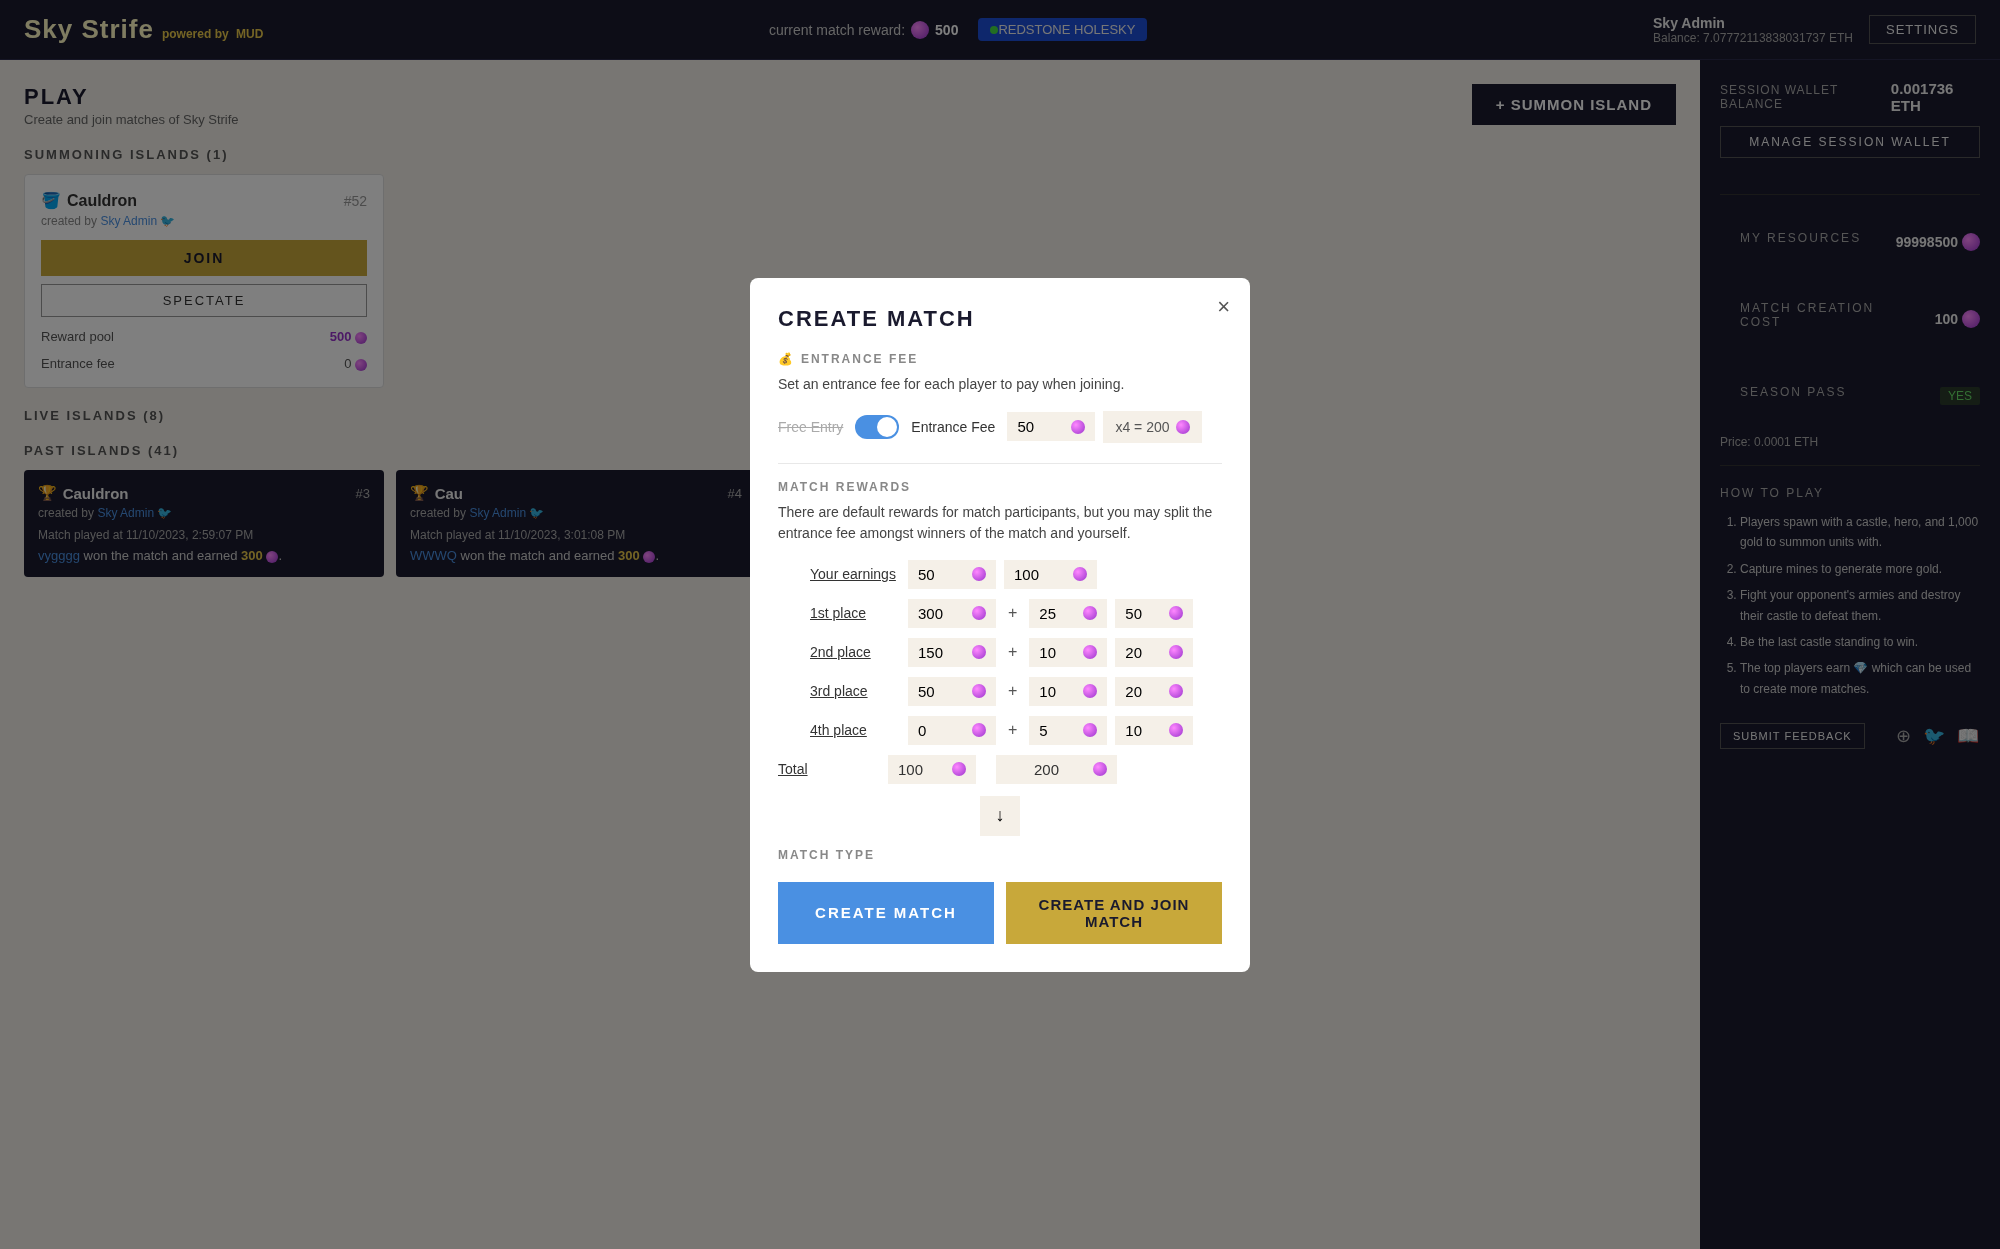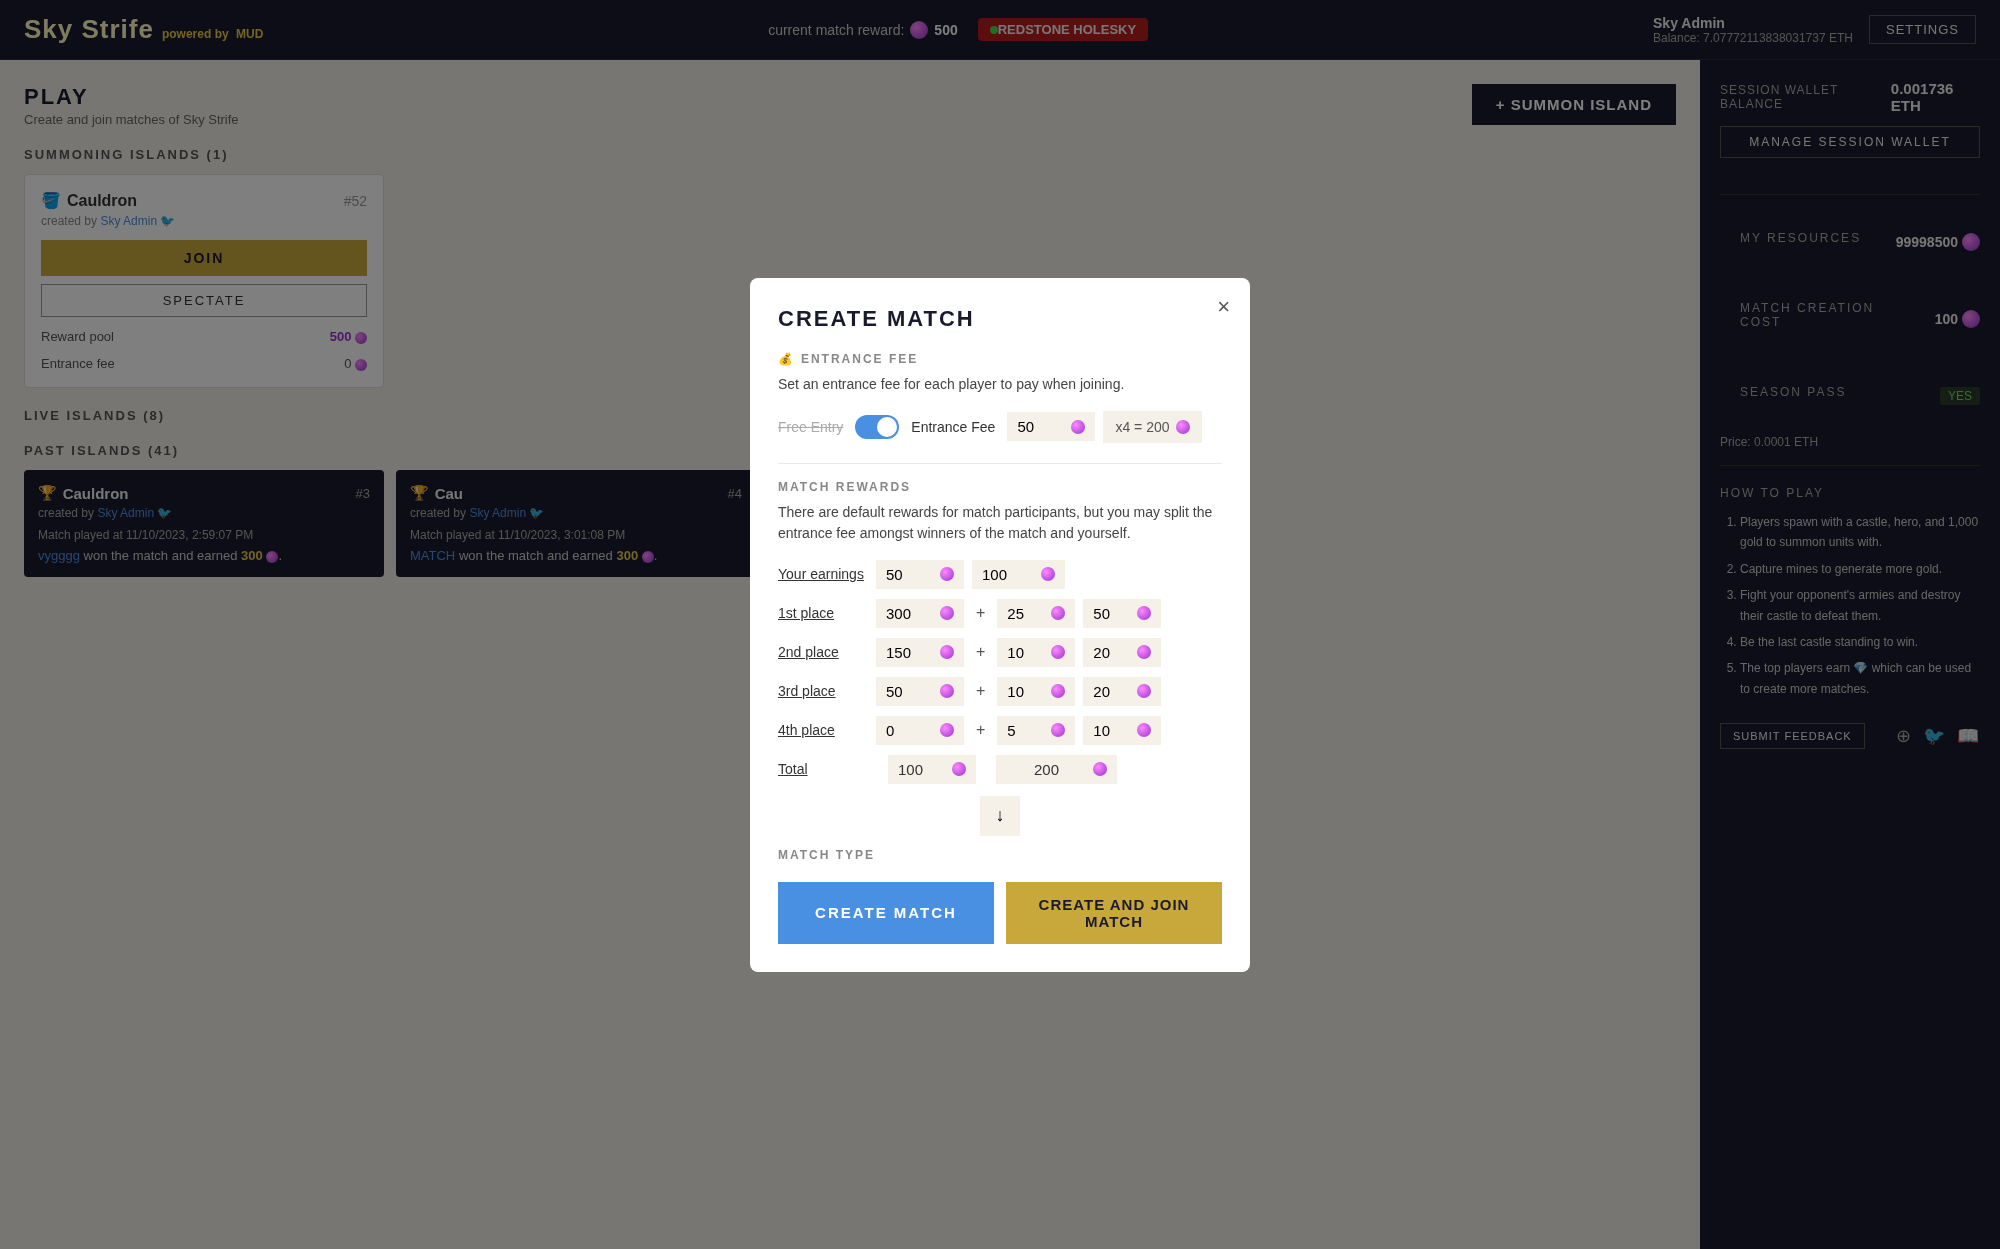--- a/index.html
+++ b/index.html
@@ -62,26 +62,25 @@
       display: inline-block;
     }
     .reward-value {
       color: #fff;
       font-weight: bold;
     }
     .server-badge {
       display: flex;
       align-items: center;
       gap: 0;
-      background: #b91c1c;
+      background: #1d4ed8;
       padding: 4px 12px;
       border-radius: 4px;
       color: #eee;
       font-size: 13px;
-      font-weight: bold;
     }
     .green-dot {
       width: 8px;
       height: 8px;
       border-radius: 50%;
       background: #44dd44;
     }
     .header-right {
       display: flex;
       align-items: center;
@@ -467,20 +466,21 @@
       align-items: center;
       margin-bottom: 10px;
       gap: 8px;
     }
     .reward-label {
       width: 90px;
       font-size: 14px;
       text-decoration: underline;
       color: #333;
       cursor: pointer;
+      margin-left: 32px;
     }
     .plus-sign {
       color: #555;
       font-size: 16px;
       margin: 0 4px;
     }
     .total-row {
       display: flex;
       align-items: center;
       margin-top: 8px;
@@ -673,21 +673,21 @@
             <span>Cau</span>
           </div>
           <span style="color:#aaa;font-size:13px;">#4</span>
         </div>
         <div class="past-card-creator">
           created by <a style="color:#4a90e2;">Sky Admin</a>
           <span> 🐦</span>
         </div>
         <div class="past-card-date">Match played at 11/10/2023, 3:01:08 PM</div>
         <div class="past-card-winner">
-          <a style="color:#4a90e2;">MATCH</a>
+          <a style="color:#4a90e2;">WWWQ</a>
           <span> won the match and earned </span>
           <span class="winner-amount">300</span>
           <span class="gem-icon" style="width:12px;height:12px;display:inline-block;vertical-align:middle;"></span>.
         </div>
       </div>
       <div class="past-card">
         <div class="past-card-header">
           <div class="past-card-name">
             <span>🏆</span>
             <span>Cauldron</span>

